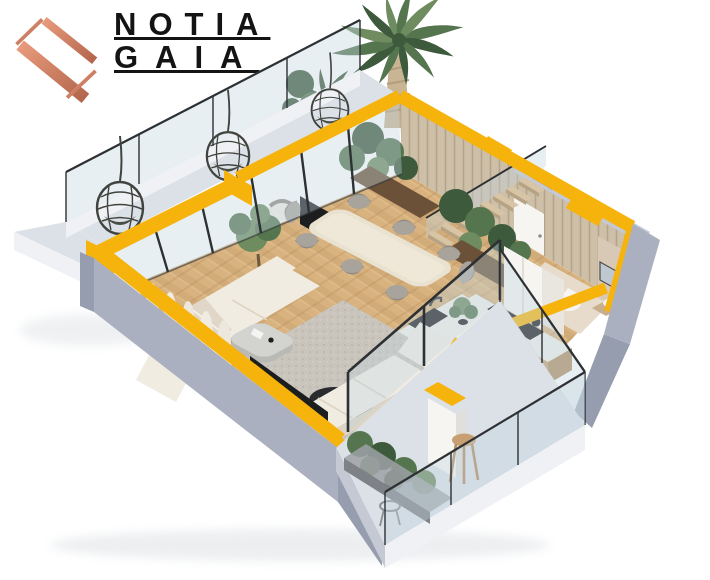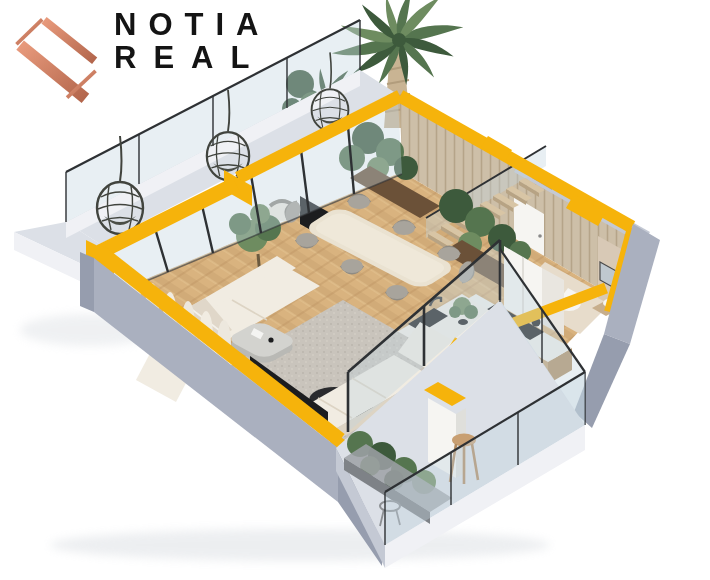--- a/index.html
+++ b/index.html
@@ -39,21 +39,21 @@
   .fplant{fill:var(--planterWood)} .ftrunk{fill:var(--trunkTan)}
   .ftread{fill:#D8C5A5} .ftreads{fill:#B7A384}
   
   .sy{stroke:var(--yellow);fill:none;stroke-linecap:butt}
   .sframe{stroke:var(--frameDark);fill:none}
   .swick{stroke:#41443E;fill:none}
   .schair{stroke:var(--chairGrayDark);fill:none}
   
   .brand{position:absolute;left:10px;top:8px;width:330px;color:var(--textDark);}
   .brand-mark{position:absolute;left:0;top:4px;width:92px;height:92px;}
-  .brand-text{position:absolute;left:104px;top:0;}
+  .brand-text{position:absolute;left:104px;top:0;text-decoration:underline;}
   .brand-l1{font-size:31px;font-weight:700;letter-spacing:12px;line-height:33px;}
   .brand-l2{font-size:31px;font-weight:700;letter-spacing:17px;line-height:33px;}
   .brand-l3{font-size:14px;font-weight:700;letter-spacing:5px;line-height:22px;}
 </style>
 </head>
 <body>
 
 <div class="brand">
   <svg class="brand-mark" viewBox="0 0 100 100">
     <defs>
@@ -68,21 +68,21 @@
       <path d="M11,36 L82,94" stroke-width="13"></path>
       <path d="M37,9 L92,53" stroke-width="9"></path>
       <path d="M88,42 L88,88" stroke-width="9"></path>
       <path d="M63,47 L88,47" stroke-width="9"></path>
       <path d="M66,47 L66,60" stroke-width="7"></path>
       <path d="M62,93 L93,64" stroke-width="4"></path>
     </g>
   </svg>
   <div class="brand-text">
     <div class="brand-l1">NOTIA</div>
-    <div class="brand-l2">REAL</div>
+    <div class="brand-l2">GAIA</div>
   </div>
 </div>
 
 <svg class="scene" width="710" height="580" viewBox="0 0 710 580">
 <defs>
   <pattern id="parquet" width="16" height="16" patternUnits="userSpaceOnUse" patternTransform="rotate(33)">
     <rect width="16" height="16" style="fill:var(--floorWood)"></rect>
     <rect width="16" height="8" style="fill:var(--floorWoodDark)" opacity="0.35"></rect>
     <line x1="0" y1="8" x2="16" y2="8" stroke="#E6C693" stroke-width="1"></line>
   </pattern>

